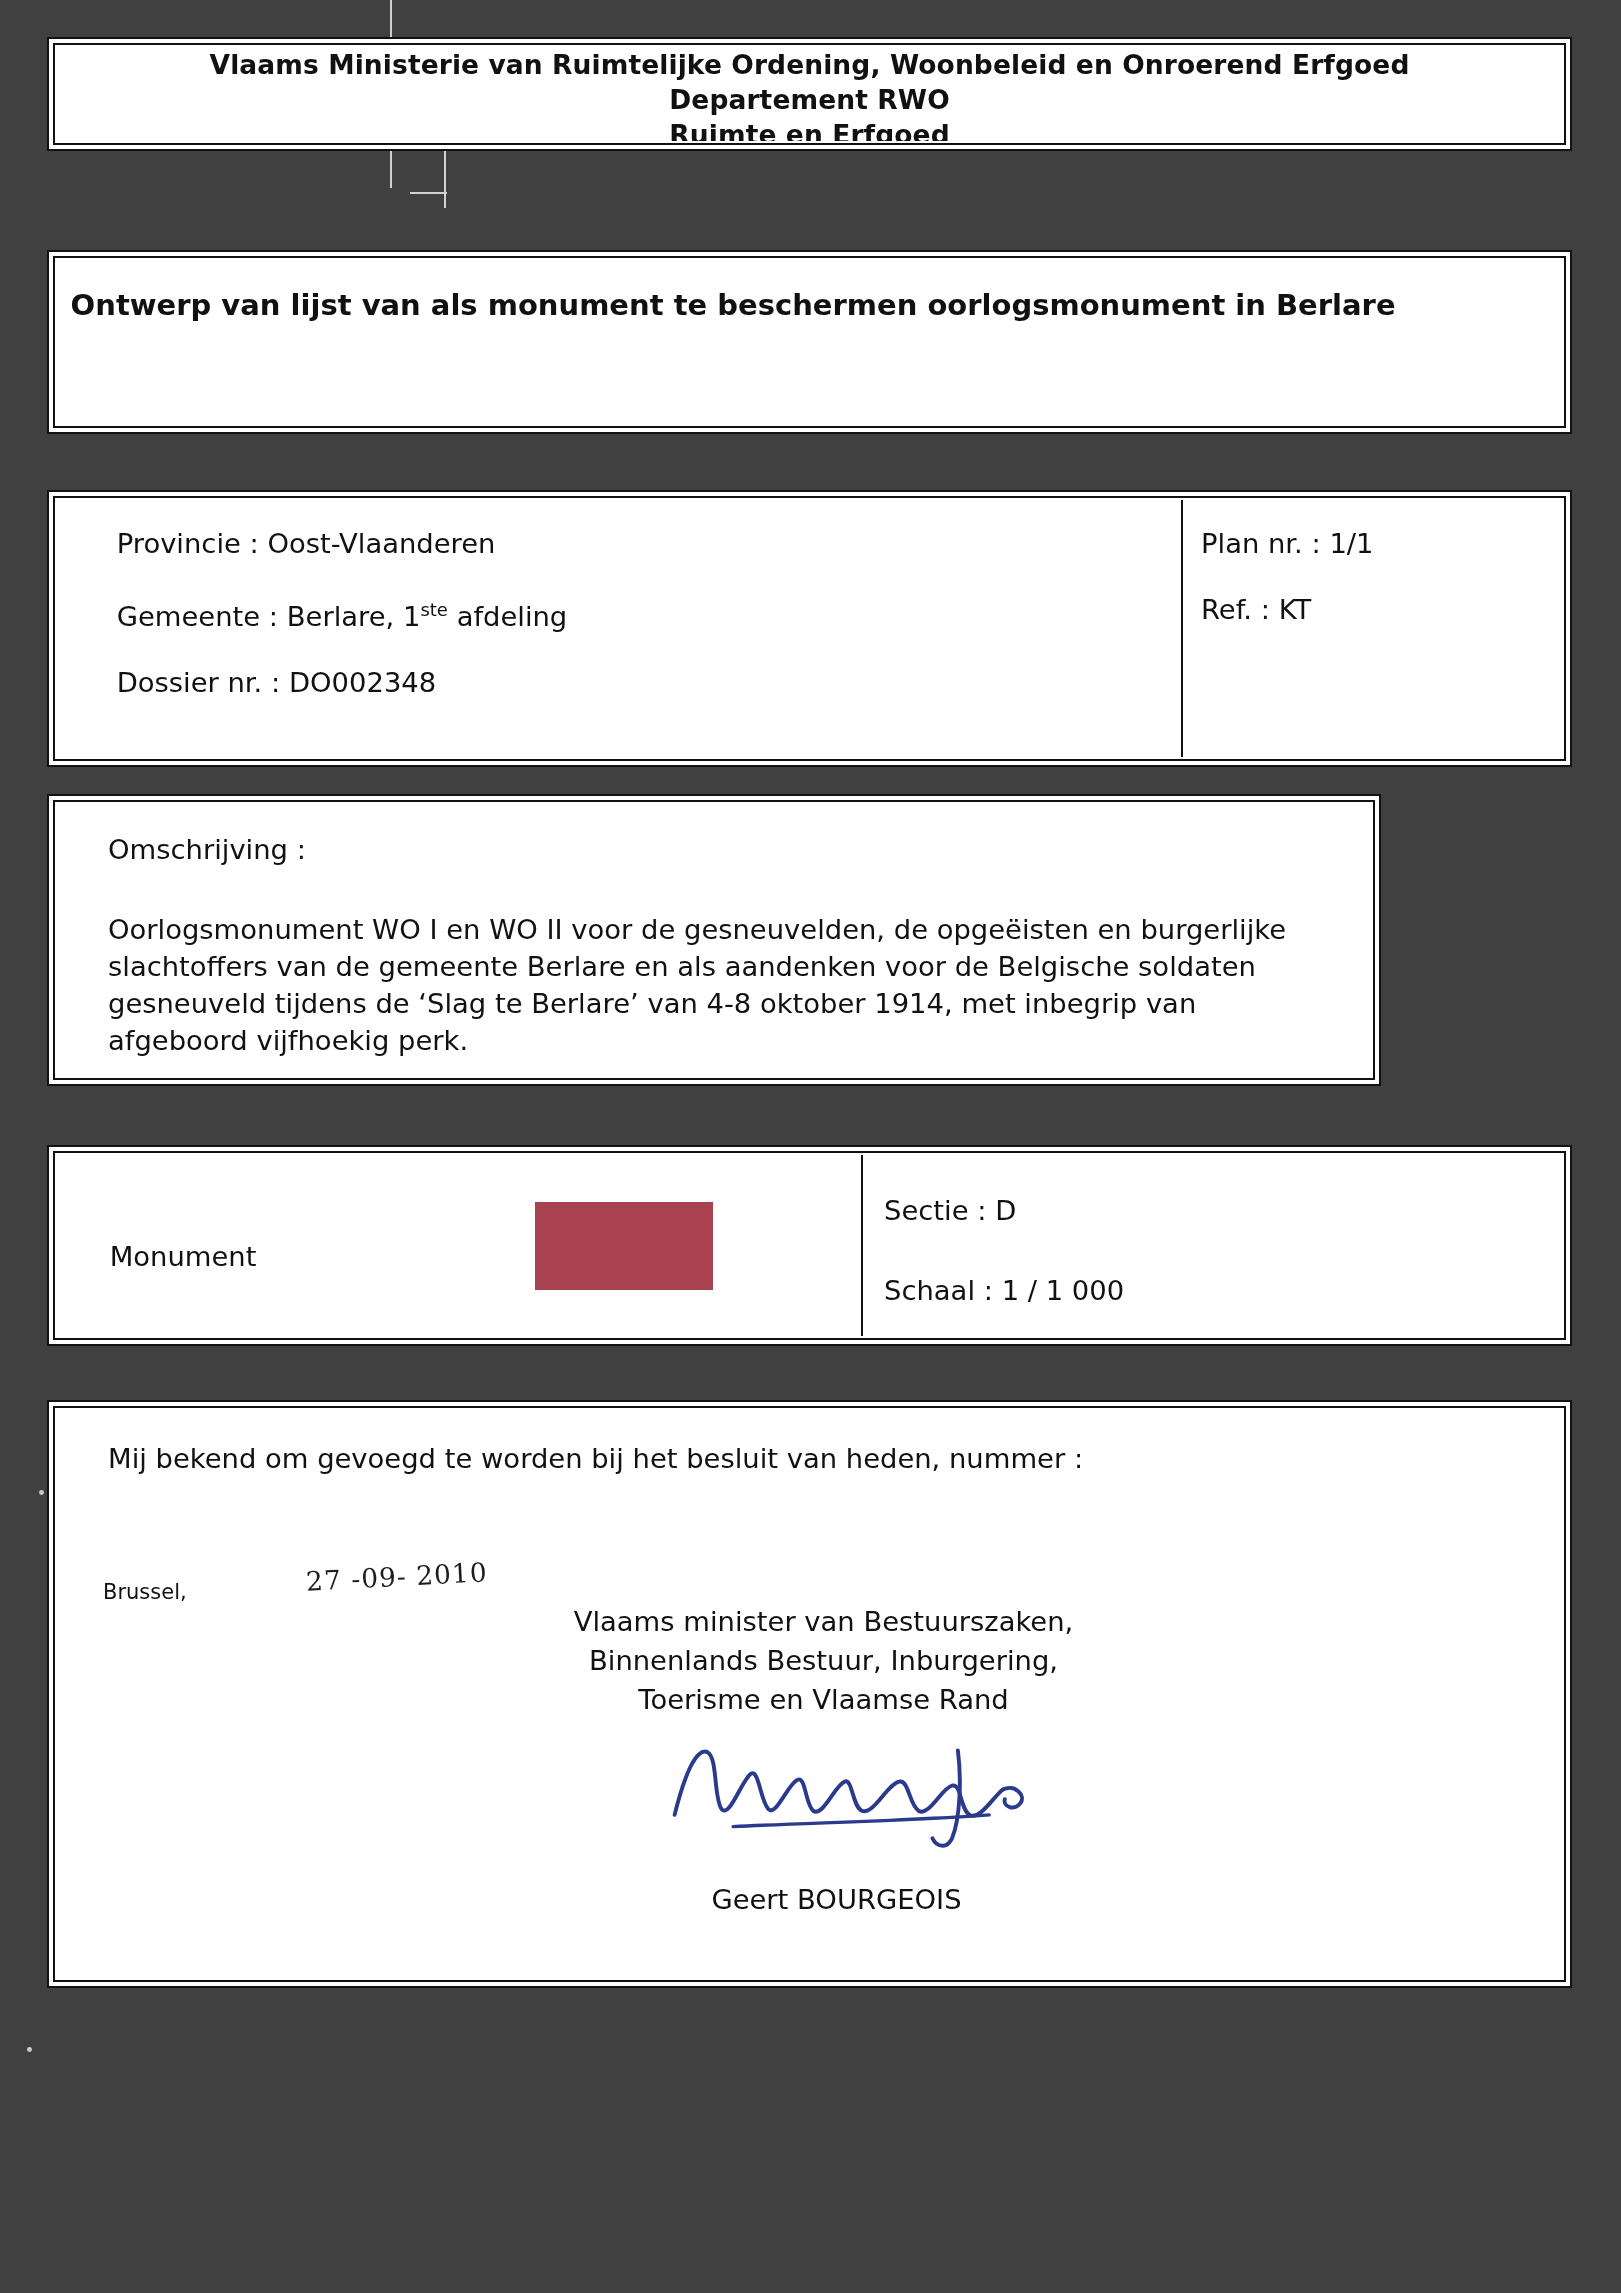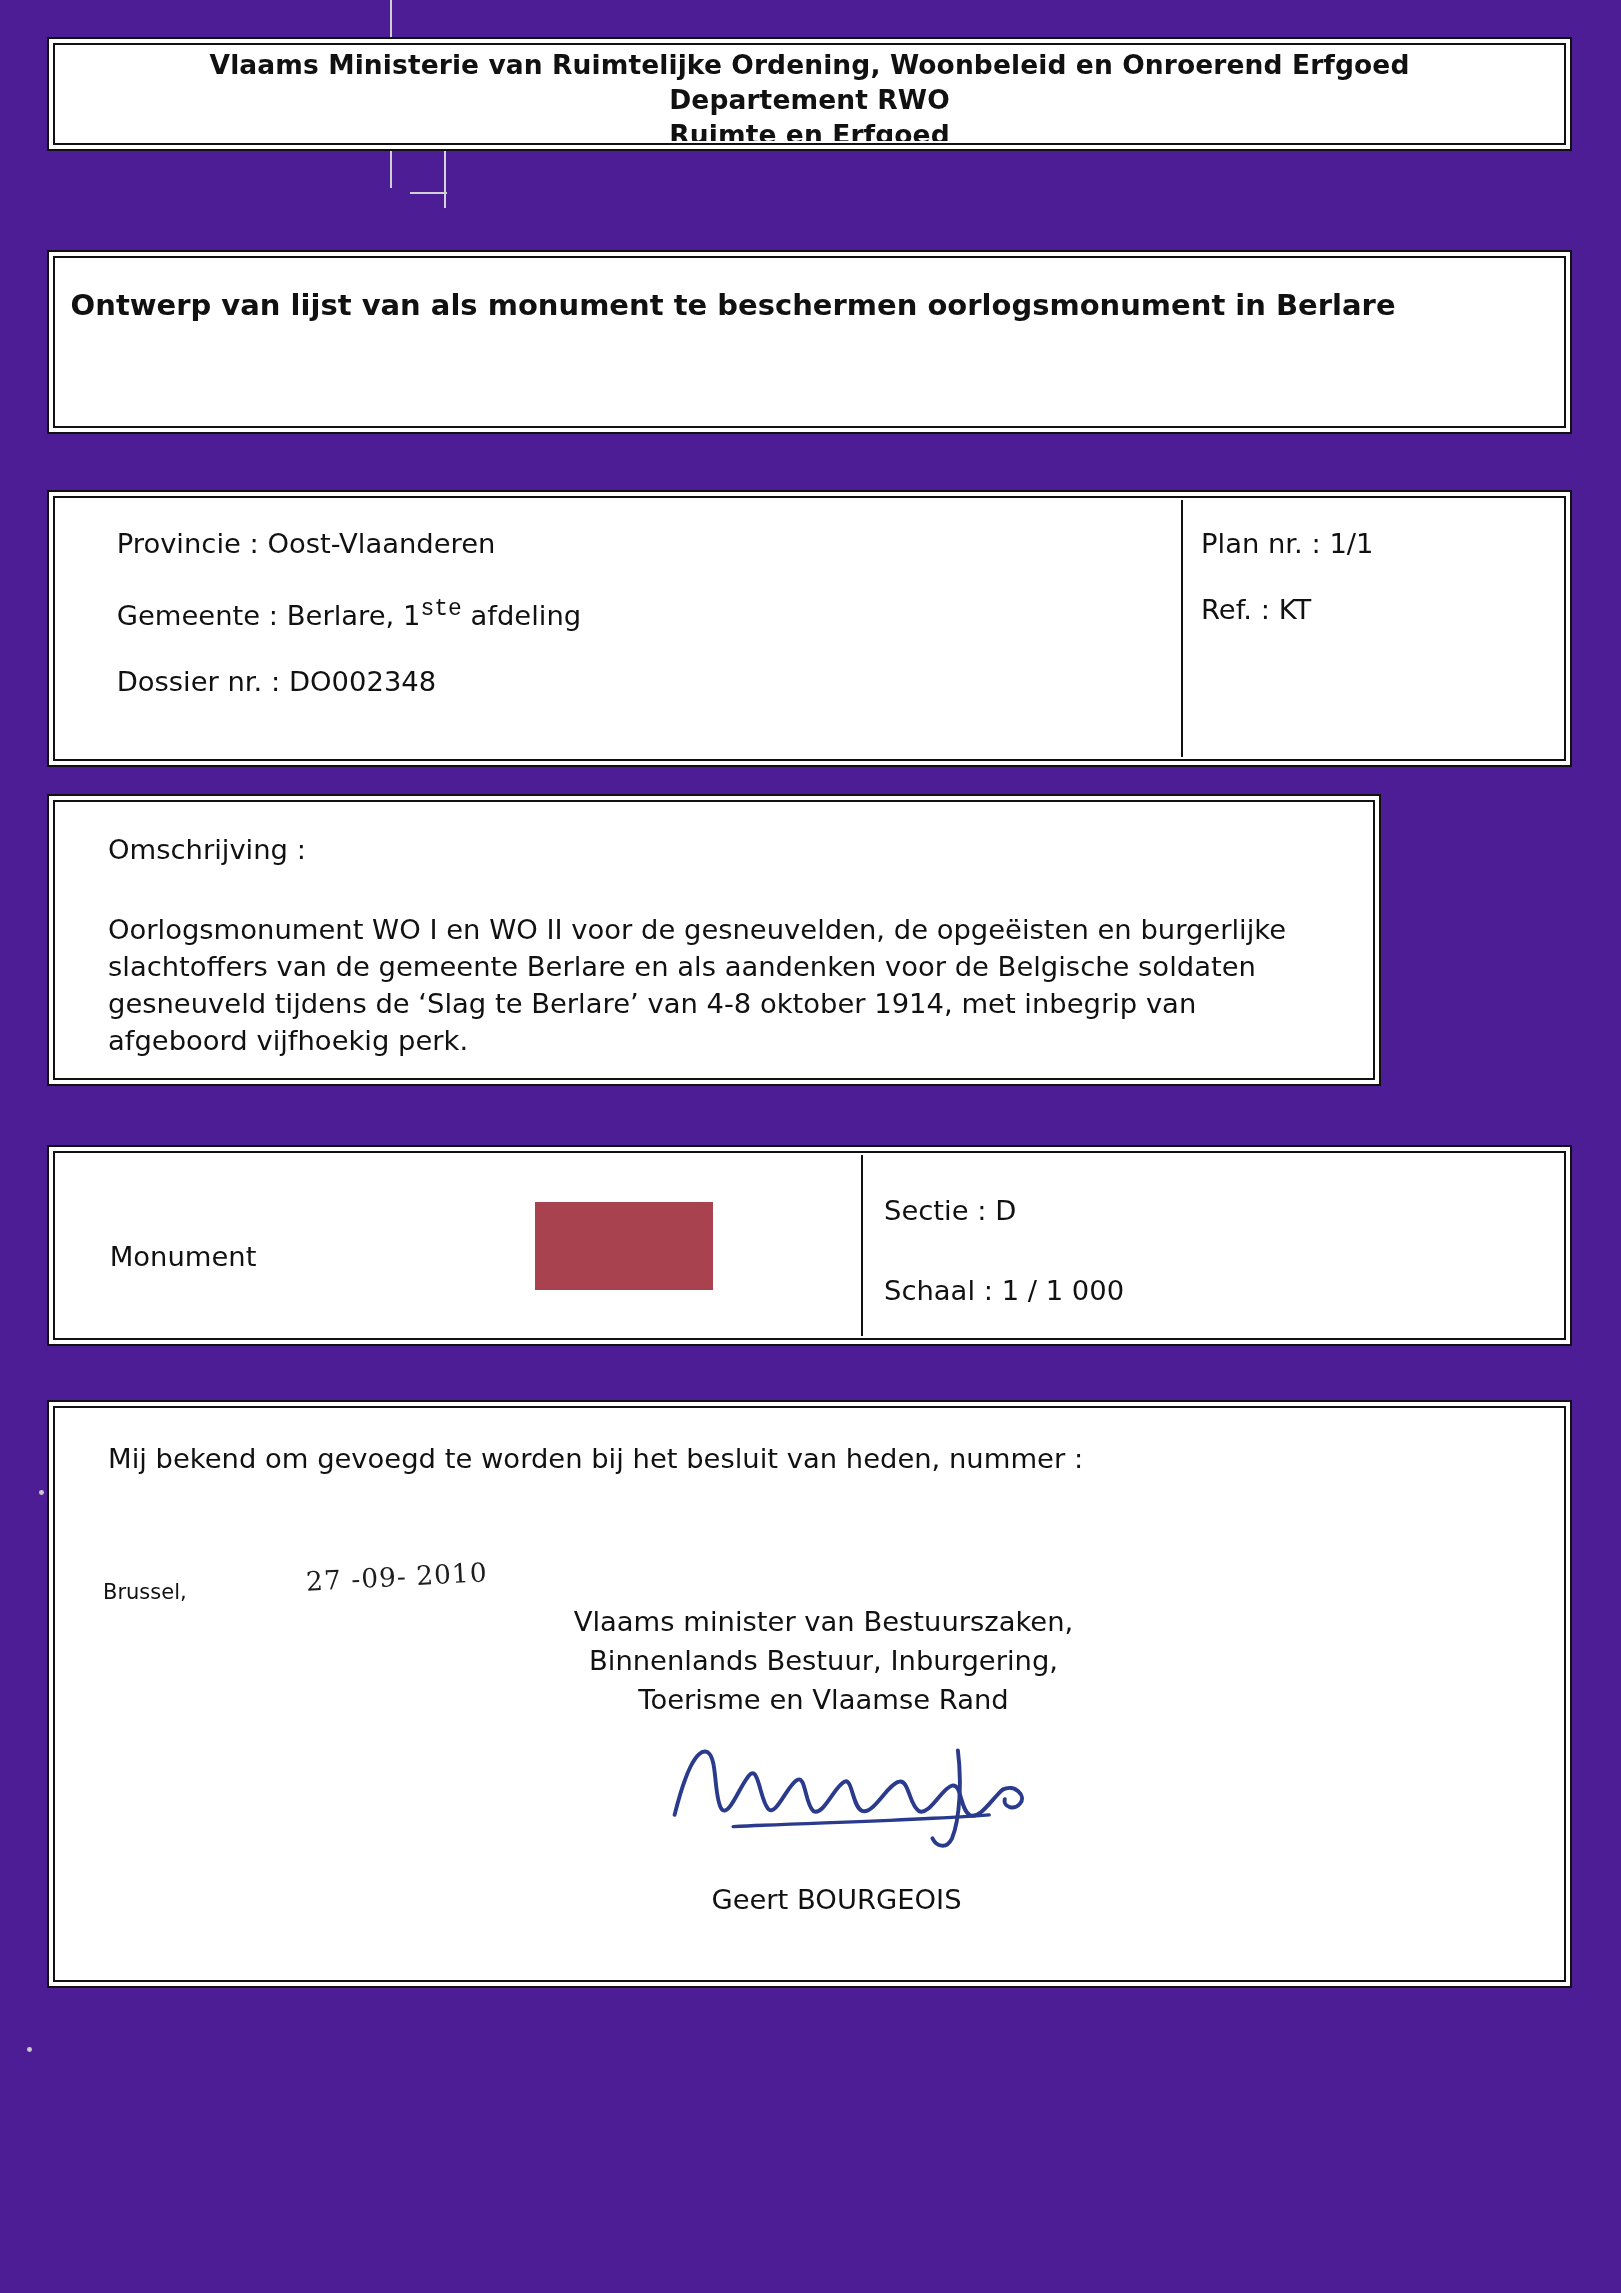--- a/index.html
+++ b/index.html
@@ -14,21 +14,21 @@
     color: #111111;
     position: relative;
     overflow: hidden;
   }
   .page {
     position: absolute;
     left: 0;
     top: 0;
     width: 1621px;
     height: 2294px;
-    background: #4c1d95;
+    background: #404040;
   }
   
   .box {
     position: absolute;
     border: 2px solid #111111;
     background: #ffffff;
     box-sizing: border-box;
   }
   .box::before {
     content: "";
@@ -118,23 +118,22 @@
   }
   .field-line {
     font-size: 27.4px;
     line-height: 37px;
     margin-top: 29px;
   }
   .field-line:first-child {
     margin-top: 19.6px;
   }
   sup.ord {
-    font-size: 23px;
+    font-size: 18px;
     vertical-align: super;
-    font-family: Liberation Mono, monospace;
   }
 
   
   #descr-box {
     left: 47px;
     top: 794px;
     width: 1334px;
     height: 292px;
   }
   #descr-box .inner {

